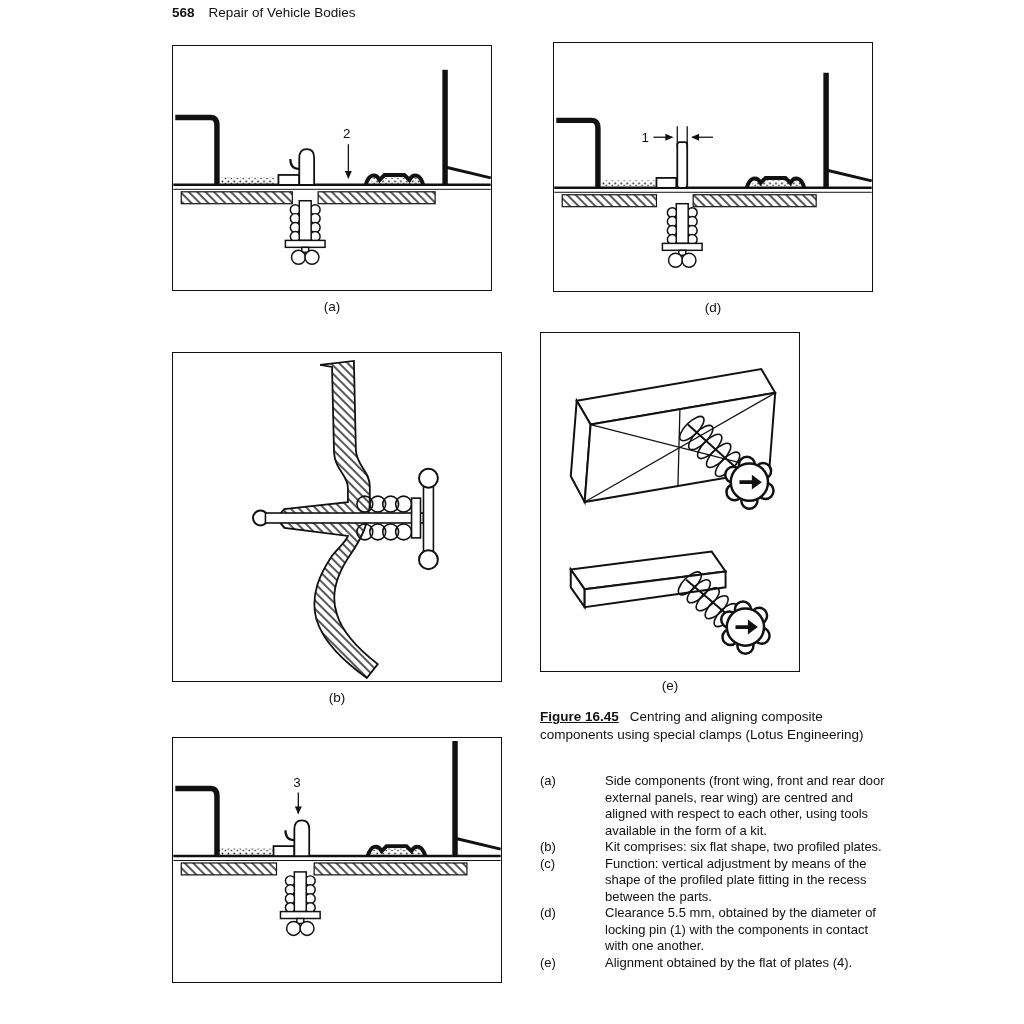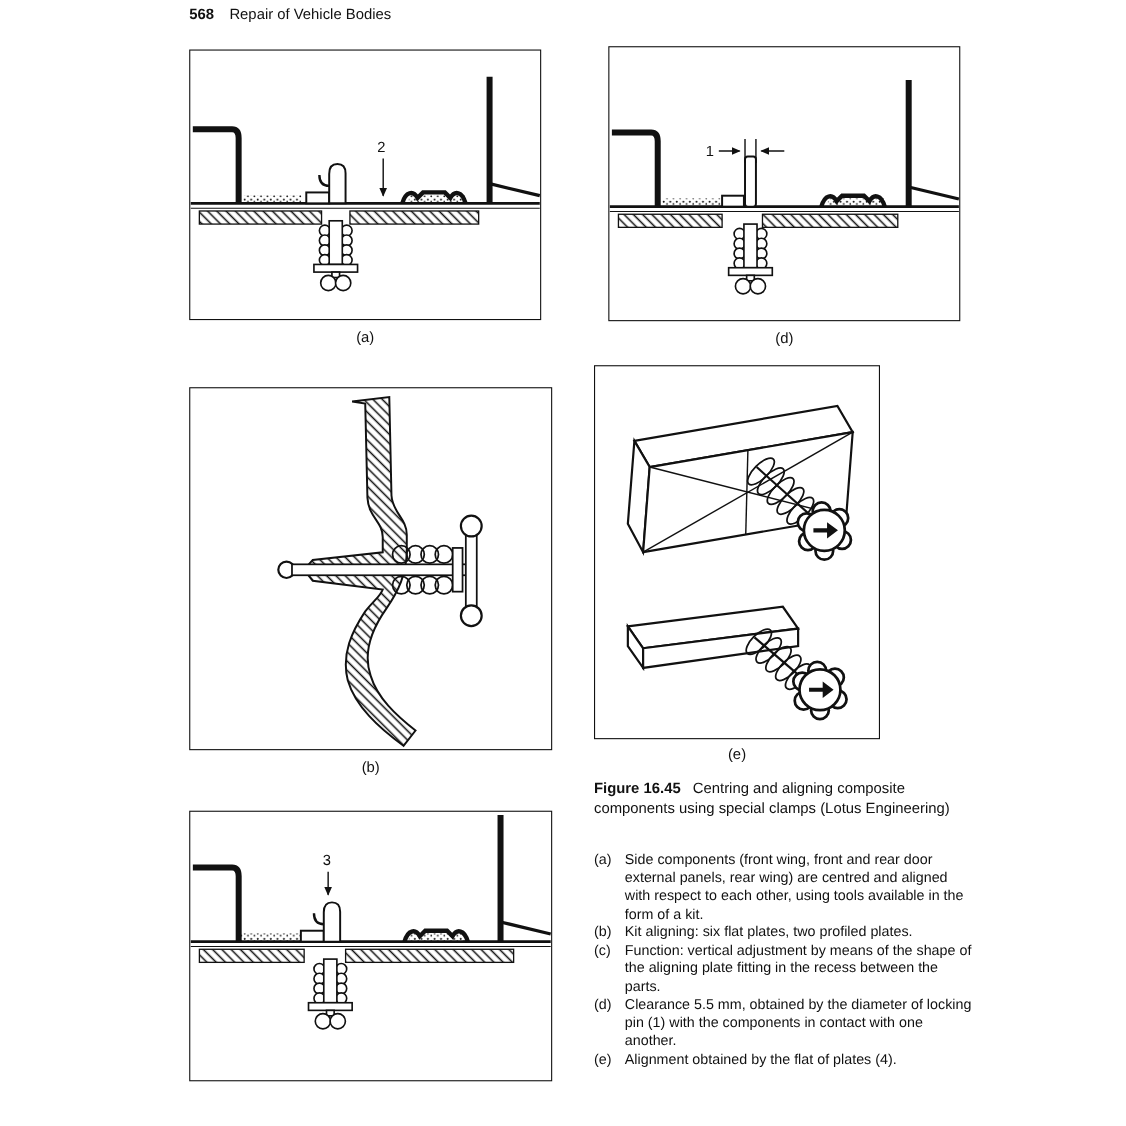--- a/index.html
+++ b/index.html
@@ -7,26 +7,26 @@
   .page {
     position: relative; width: 1024px; height: 984px; background: #fff;
     font-family: "Liberation Sans", sans-serif; color: #111; overflow: hidden;
   }
   .header { position: absolute; left: 172px; top: 5px; font-size: 13.5px; }
   .header b { margin-right: 14px; }
   .frame { position: absolute; border: 1.6px solid #111; background: #fff; }
   .frame svg { display: block; width: 100%; height: 100%; }
   .panel-label { position: absolute; font-size: 13.5px; transform: translateX(-50%); }
   .caption { position: absolute; left: 540px; top: 708px; width: 332px; font-size: 13.5px; line-height: 1.32; }
-  .caption .fignum { font-weight: bold; margin-right: 11px; }
+  .caption .fignum { font-weight: bold; margin-right: 11px; text-decoration: underline; }
   .caption .src { }
   .notes { position: absolute; left: 540px; top: 773px; width: 348px; font-size: 13px; line-height: 1.27; }
   .note { display: flex; }
   .note .key { flex: 0 0 28px; width: 28px; }
-  .note .txt { flex: 1; }
+  .note .txt { flex: 1; margin-left: 37px; }
   svg text { font-family: "Liberation Sans", sans-serif; font-size: 13.5px; fill: #111; }
 </style>
 </head>
 <body>
 
 <div class="page">
 
   <svg width="0" height="0" style="position:absolute" aria-hidden="true">
     <defs>
       <pattern id="hatch" width="6" height="6" patternUnits="userSpaceOnUse" patternTransform="rotate(-45)">
@@ -227,25 +227,25 @@
     <span class="fignum">Figure 16.45</span><span>Centring and aligning composite components using special clamps (</span><span class="src">Lotus Engineering</span><span>)</span>
   </div>
 
   <div class="notes">
     <div class="note">
       <span class="key">(a)</span>
       <span class="txt">Side components (front wing, front and rear door external panels, rear wing) are centred and aligned with respect to each other, using tools available in the form of a kit.</span>
     </div>
     <div class="note">
       <span class="key">(b)</span>
-      <span class="txt">Kit aligning: six flat plates, two profiled plates.</span>
+      <span class="txt">Kit comprises: six flat shape, two profiled plates.</span>
     </div>
     <div class="note">
       <span class="key">(c)</span>
-      <span class="txt">Function: vertical adjustment by means of the shape of the aligning plate fitting in the recess between the parts.</span>
+      <span class="txt">Function: vertical adjustment by means of the shape of the profiled plate fitting in the recess between the parts.</span>
     </div>
     <div class="note">
       <span class="key">(d)</span>
       <span class="txt">Clearance 5.5 mm, obtained by the diameter of locking pin (1) with the components in contact with one another.</span>
     </div>
     <div class="note">
       <span class="key">(e)</span>
       <span class="txt">Alignment obtained by the flat of plates (4).</span>
     </div>
   </div>

